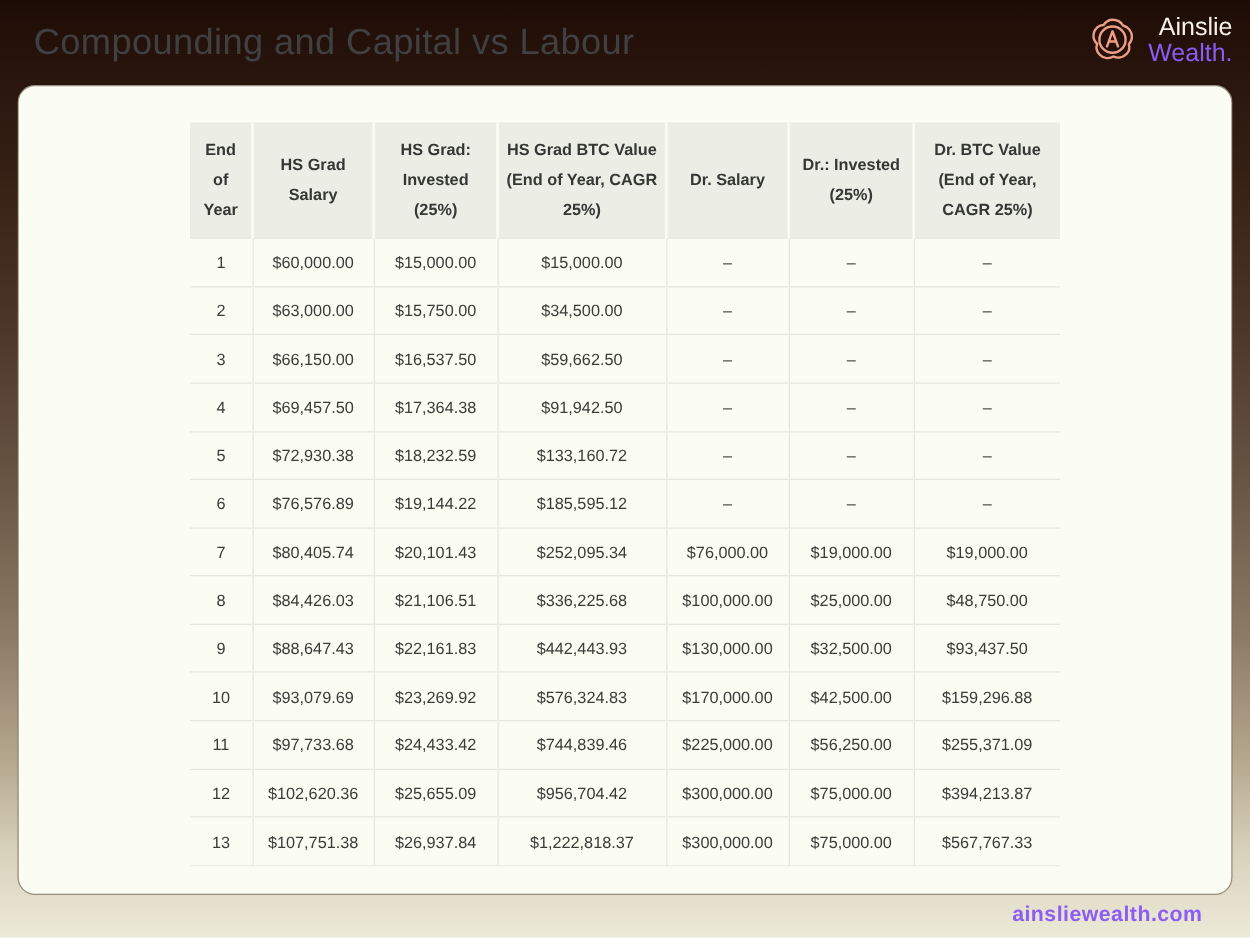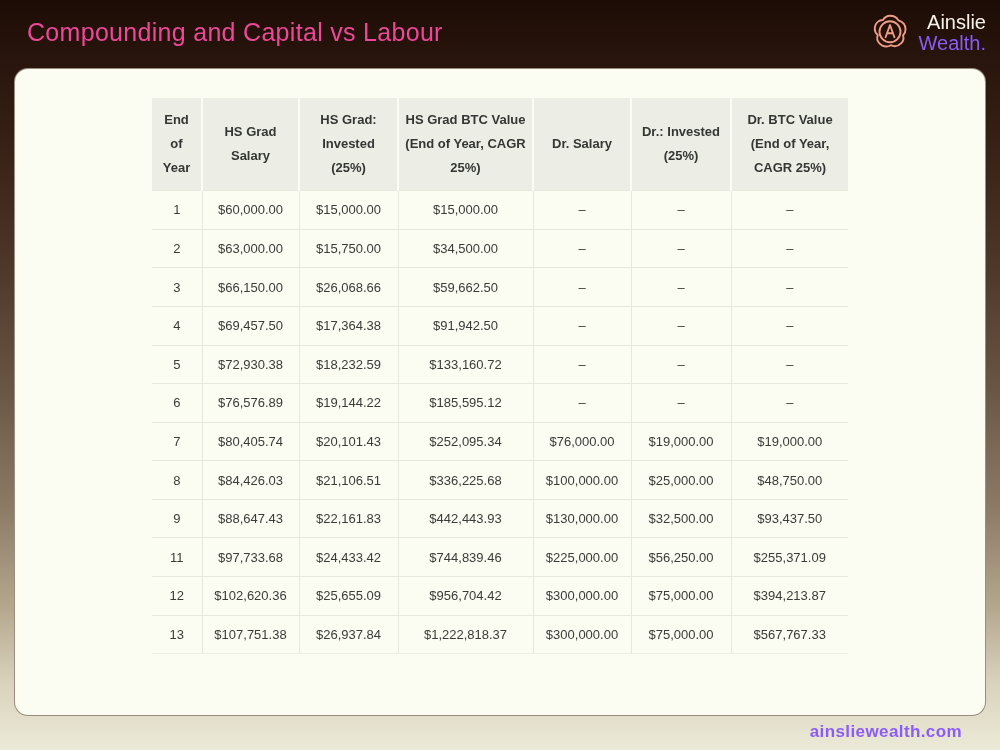--- a/index.html
+++ b/index.html
@@ -7,21 +7,21 @@
   body {
     position:relative; overflow:hidden;
     font-family:"Liberation Sans", sans-serif;
     background:linear-gradient(180deg,
       #1d0c06 0%, #2b170e 10%, #3b2418 22%, #4e382a 36%,
       #6a5645 52%, #8d7b66 68%, #b5a78e 81%, #d9d2bc 91%, #ecead8 100%);
   }
   .slide-header { position:absolute; top:0; left:0; right:0; height:66px; }
   .page-title {
     position:absolute; left:27px; top:18px;
-    font-size:25px; font-weight:500; letter-spacing:.3px; color:#ec4899;
+    font-size:29px; font-weight:500; letter-spacing:.3px; color:#404040;
   }
   .brand { position:absolute; right:14px; top:12px; display:flex; align-items:center; gap:8px; }
   .brand-mark { width:42px; height:42px; }
   .brand-text { font-size:20px; line-height:21px; font-weight:500;text-align:right; }
   .brand-line1 { color:#f7f3ec; }
   .brand-line2 { color:#8b5cf6; }
 
   .card {
     position:absolute; left:14px; top:68px; width:972px; height:648px;
     background:#fbfdf3; border-radius:14px;
@@ -109,21 +109,21 @@
           <td>$63,000.00</td>
           <td>$15,750.00</td>
           <td>$34,500.00</td>
           <td>–</td>
           <td>–</td>
           <td>–</td>
         </tr>
         <tr>
           <td>3</td>
           <td>$66,150.00</td>
-          <td>$26,068.66</td>
+          <td>$16,537.50</td>
           <td>$59,662.50</td>
           <td>–</td>
           <td>–</td>
           <td>–</td>
         </tr>
         <tr>
           <td>4</td>
           <td>$69,457.50</td>
           <td>$17,364.38</td>
           <td>$91,942.50</td>
@@ -170,20 +170,29 @@
         <tr>
           <td>9</td>
           <td>$88,647.43</td>
           <td>$22,161.83</td>
           <td>$442,443.93</td>
           <td>$130,000.00</td>
           <td>$32,500.00</td>
           <td>$93,437.50</td>
         </tr>
         <tr>
+          <td>10</td>
+          <td>$93,079.69</td>
+          <td>$23,269.92</td>
+          <td>$576,324.83</td>
+          <td>$170,000.00</td>
+          <td>$42,500.00</td>
+          <td>$159,296.88</td>
+        </tr>
+        <tr>
           <td>11</td>
           <td>$97,733.68</td>
           <td>$24,433.42</td>
           <td>$744,839.46</td>
           <td>$225,000.00</td>
           <td>$56,250.00</td>
           <td>$255,371.09</td>
         </tr>
         <tr>
           <td>12</td>

